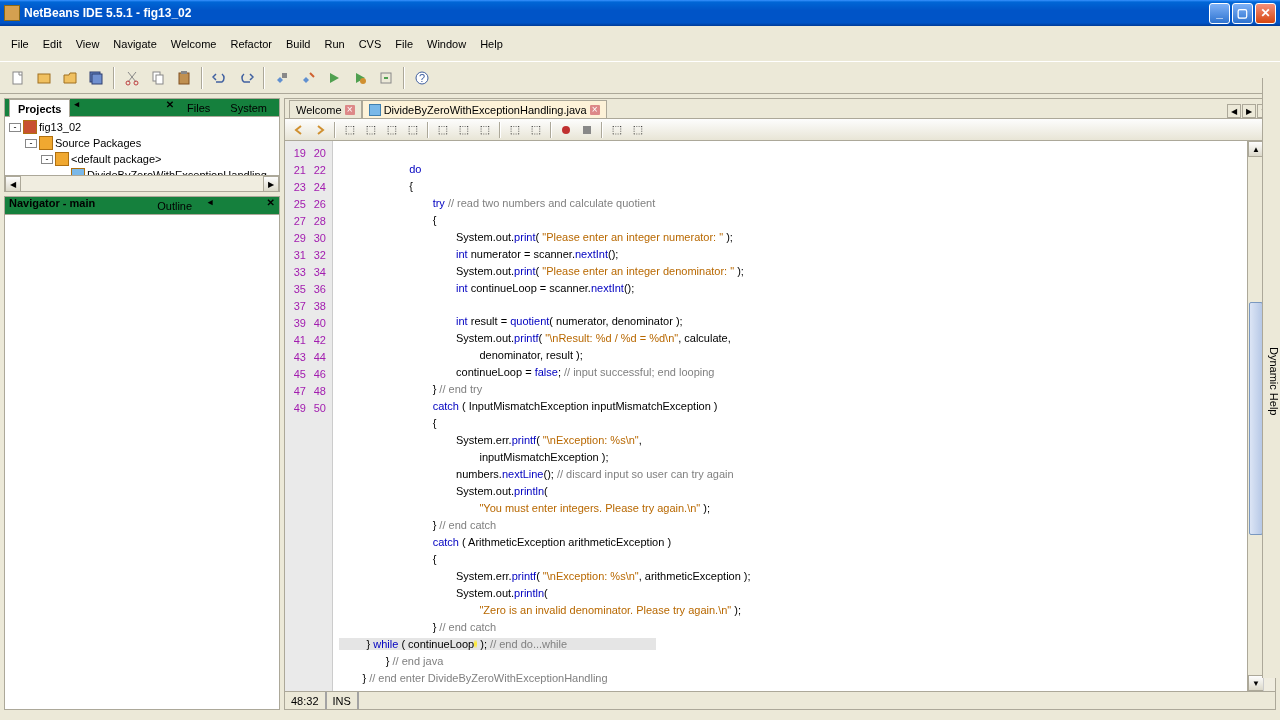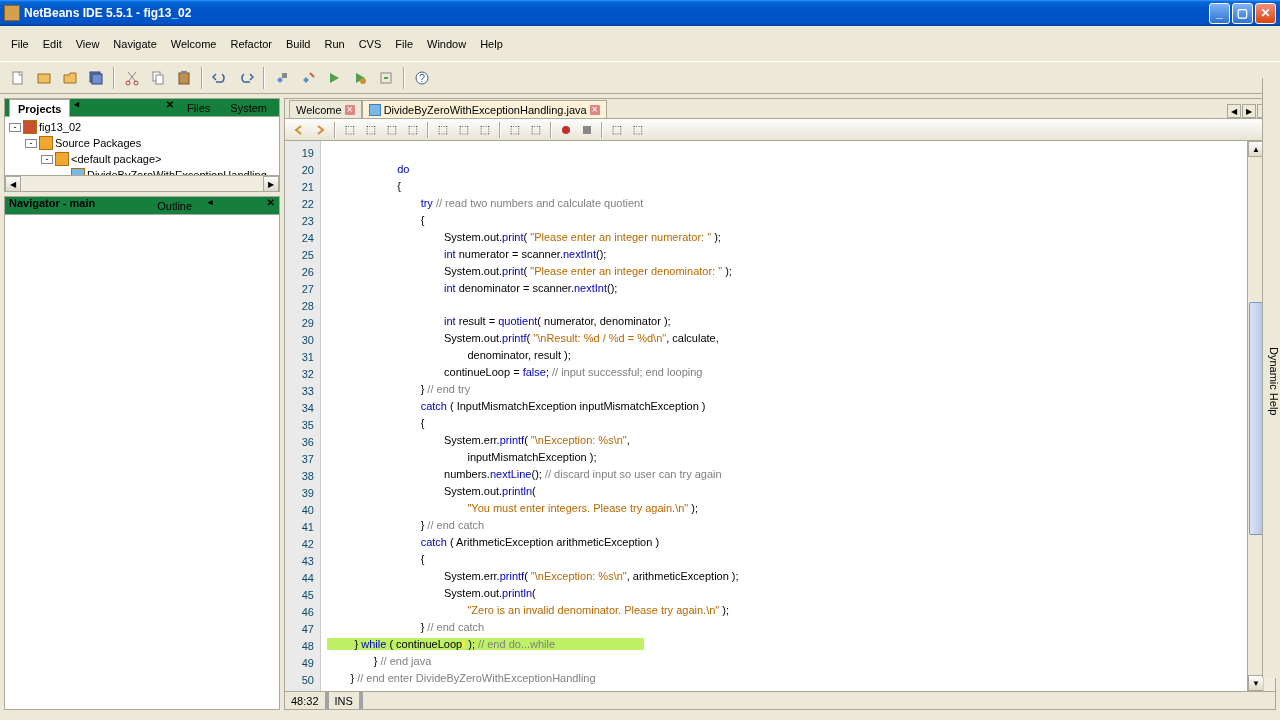--- a/index.html
+++ b/index.html
@@ -37,31 +37,31 @@
 .edtab{padding:2px 6px;background:#ece9d8;border:1px solid #aca899;border-bottom:none;display:flex;align-items:center;gap:3px;cursor:pointer;font-size:11px;height:18px}
 .edtab.active{background:#fdf2d8}
 .edtab .x{font-size:10px;cursor:pointer;background:#d88;color:#fff;width:10px;height:10px;display:flex;align-items:center;justify-content:center;border-radius:1px}
 .edtab .ficon{width:12px;height:12px;background:#7ab8e8;border:1px solid #4080b0}
 .navbtns{margin-left:auto;display:flex;gap:1px}
 .navbtns div{width:14px;height:14px;background:#ece9d8;border:1px solid #aca899;cursor:pointer;font-size:8px;display:flex;align-items:center;justify-content:center}
 .edtoolbar{height:22px;background:linear-gradient(#fdfdfd,#e8e5d6);border-bottom:1px solid #aca899;display:flex;align-items:center;padding:0 4px;gap:1px}
 .etbtn{width:20px;height:18px;display:flex;align-items:center;justify-content:center;cursor:pointer}
 .etbtn svg{width:14px;height:14px}
 .codewrap{flex:1;display:flex;overflow:hidden;position:relative}
-.gutter{width:36px;background:#eaeaea;border-right:1px solid #ccc;font-family:"Courier New",monospace;font-size:13px;color:#0c4a6e;text-align:right;padding:4px 6px 4px 0;line-height:16px}
+.gutter{width:48px;background:#eaeaea;border-right:1px solid #ccc;font-family:"Courier New",monospace;font-size:13px;color:#a21caf;text-align:right;padding:4px 6px 4px 0;line-height:16px}
 .code{flex:1;font-family:"Courier New",monospace;font-size:13px;line-height:16px;padding:4px 6px;white-space:pre;overflow:hidden;color:#000}
 .kw{color:#0000c0;font-weight:normal}
 .cm{color:#808080}
 .st{color:#b86800}
-.hl{background:#bef264}
+.hl{background:#e5e5e5}
 .cursor-hl{background:radial-gradient(circle,#ffeb3b 20%,rgba(255,235,59,0.3) 60%,transparent 70%)}
 .vscroll{width:16px;background:#ece9d8;border-left:1px solid #aca899;display:flex;flex-direction:column}
 .vthumb{width:14px;margin:0 1px;background:linear-gradient(90deg,#dce5f5,#b6c8e6);border:1px solid #7a98c0;border-radius:2px}
 .statusbar{height:18px;background:#ece9d8;border-top:1px solid #aca899;display:flex;align-items:center;font-family:"Courier New",monospace;font-size:11px}
-.statusbar div{padding:0 6px;border-right:4px solid #a3a3a3;height:100%;display:flex;align-items:center}
+.statusbar div{padding:0 6px;border-right:2px solid #a3a3a3;height:100%;display:flex;align-items:center}
 .footer{height:22px;display:flex;align-items:flex-end;padding:0 6px;gap:16px}
 .footer .sicon{width:14px;height:14px}
 .helpbar{position:absolute;right:0;top:78px;width:18px;height:600px;background:#ece9d8;border-left:1px solid #aca899;writing-mode:vertical-rl;text-align:center;padding-top:6px;font-size:11px;cursor:pointer}
 </style>
 </head>
 <body>
 
 <div class="window">
  <div class="titlebar">
   <div class="icon"></div>
@@ -321,21 +321,21 @@
 <span>50</span>
 </div>
 <div class="code">
          <span class="kw">do</span>
          <span>{</span>
             <span class="kw">try</span><span class="cm"> // read two numbers and calculate quotient</span>
             <span>{</span>
                <span>System.out.</span><span class="kw">print</span><span>( </span><span class="st">"Please enter an integer numerator: "</span><span> );</span>
                <span class="kw">int</span><span> numerator = scanner.</span><span class="kw">nextInt</span><span>();</span>
                <span>System.out.</span><span class="kw">print</span><span>( </span><span class="st">"Please enter an integer denominator: "</span><span> );</span>
-               <span class="kw">int</span><span> denominator = scanner.</span><span class="kw">nextInt</span><span>();</span>
+               <span class="kw">int</span><span> continueLoop = scanner.</span><span class="kw">nextInt</span><span>();</span>
 
                <span class="kw">int</span><span> result = </span><span class="kw">quotient</span><span>( numerator, denominator );</span>
                <span>System.out.</span><span class="kw">printf</span><span>( </span><span class="st">"\nResult: %d / %d = %d\n"</span><span>, calculate,</span>
                   <span>denominator, result );</span>
                <span>continueLoop = </span><span class="kw">false</span><span>;</span><span class="cm"> // input successful; end looping</span>
             <span>} </span><span class="cm">// end try</span>
             <span class="kw">catch</span><span> ( InputMismatchException inputMismatchException )</span>
             <span>{</span>
                <span>System.err.</span><span class="kw">printf</span><span>( </span><span class="st">"\nException: %s\n"</span><span>,</span>
                   <span>inputMismatchException );</span>

